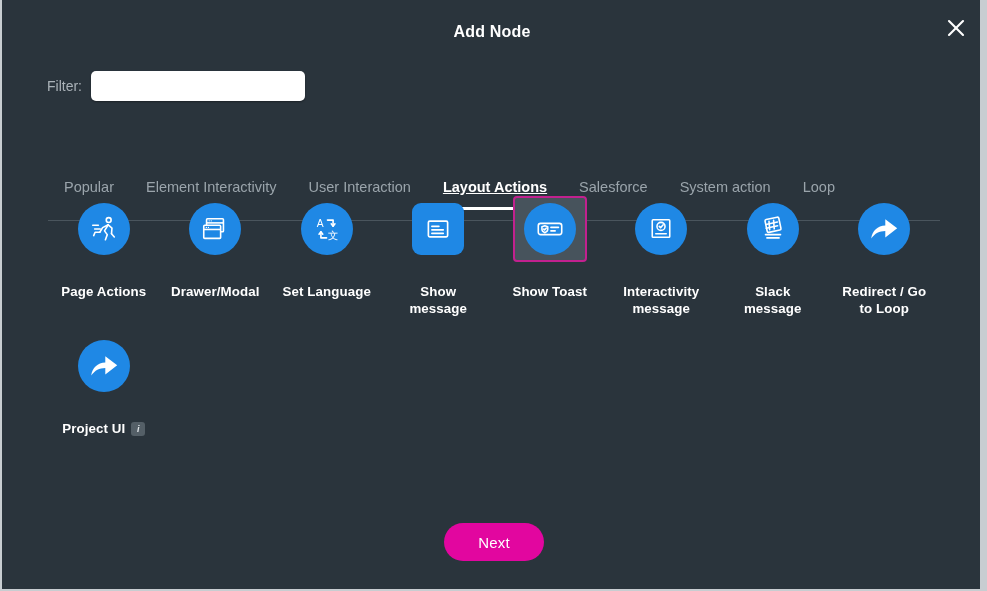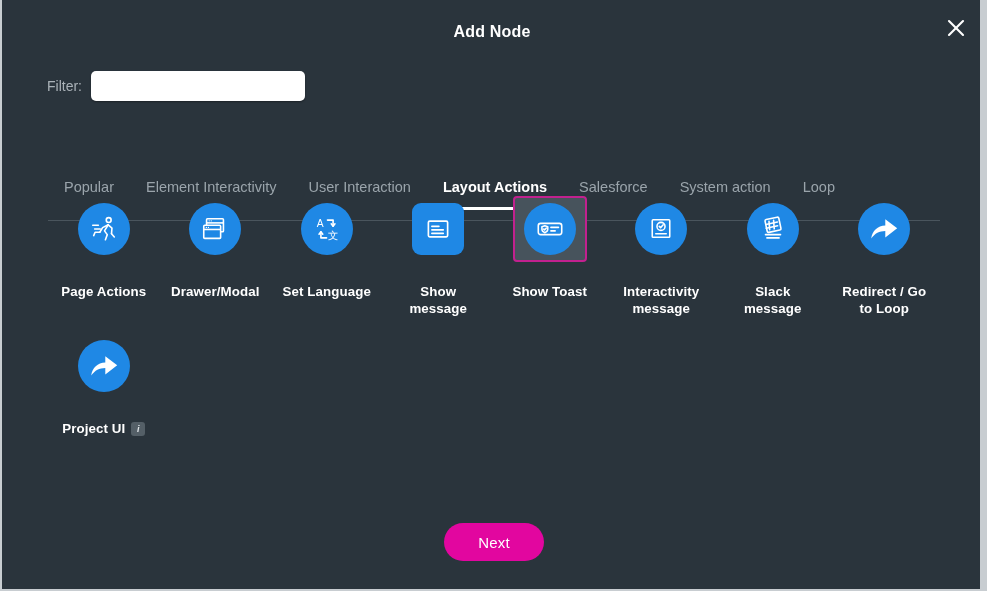--- a/index.html
+++ b/index.html
@@ -98,20 +98,21 @@
     padding: 0 16px 13px 16px;
     font-size: 14.5px;
     color: #9aa4ab;
     cursor: pointer;
     white-space: nowrap;
     line-height: 17px;
   }
   .tab.active {
     color: #ffffff;
     font-weight: bold;
+    text-decoration: underline;
   }
   .tab.active::after {
     content: "";
     position: absolute;
     left: 0;
     right: 0;
     bottom: -1px;
     height: 3px;
     background: #ffffff;
   }

